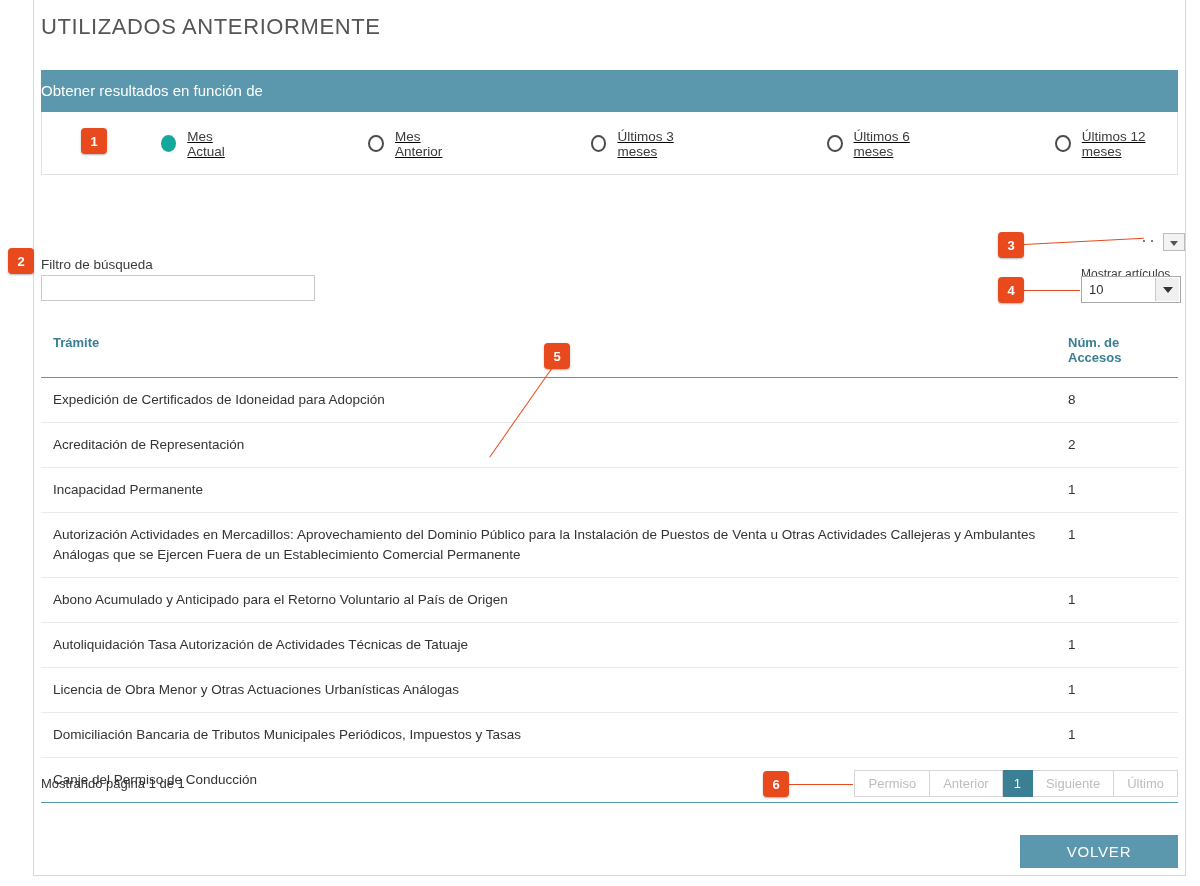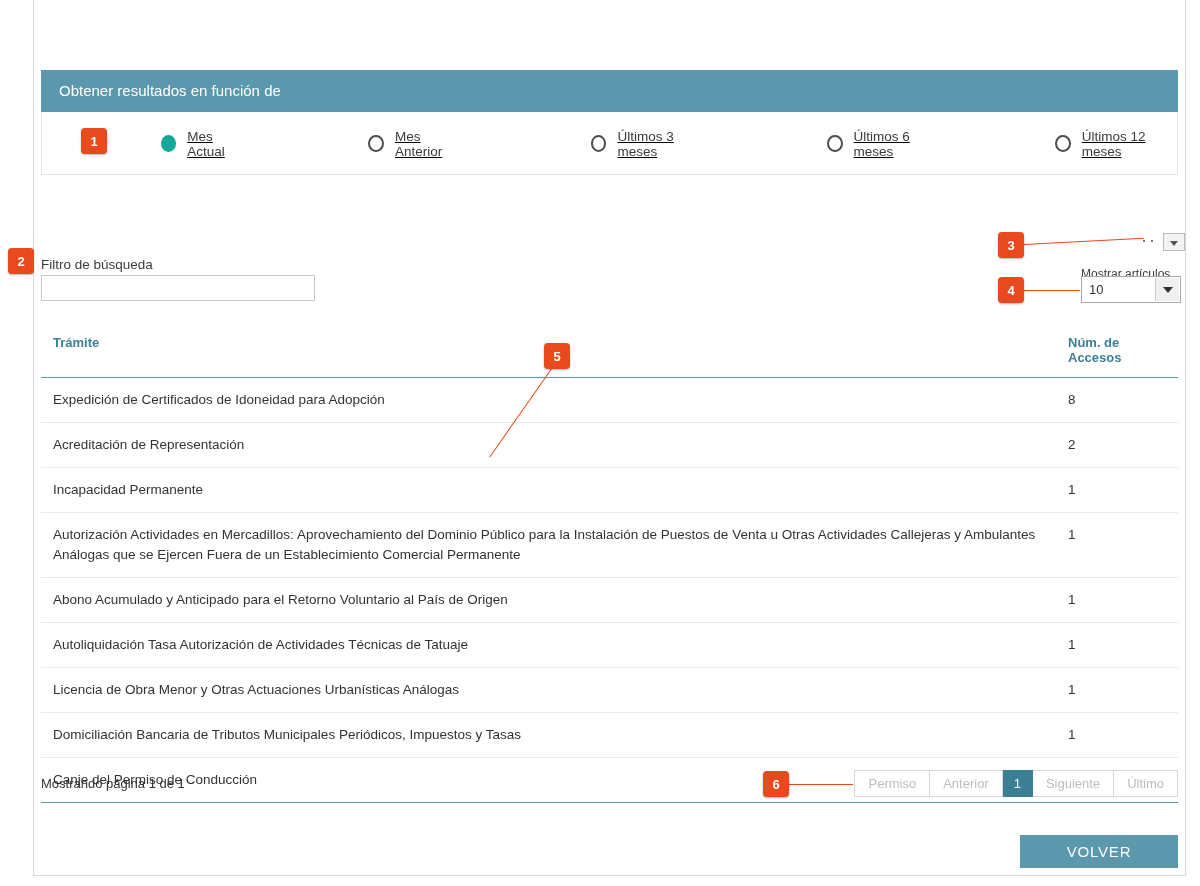--- a/index.html
+++ b/index.html
@@ -50,21 +50,20 @@
   .filter-header {
     position: absolute;
     left: 41px;
     top: 70px;
     width: 1137px;
     height: 42px;
     background: #5b97ad;
     color: #ffffff;
     font-size: 15px;
     line-height: 42px;
-    padding-left: 18px;
     box-sizing: border-box;
   }
   .radio-row {
     position: absolute;
     left: 41px;
     top: 112px;
     width: 1137px;
     height: 63px;
     display: flex;
     align-items: center;
@@ -288,20 +287,21 @@
     z-index: 35;
     transform-origin: 0 0;
   }
 </style>
 </head>
 <body>
 
 <div id="page">
   <div class="panel"></div>
 
+  <div class="page-title">UTILIZADOS ANTERIORMENTE</div>
 
   <div class="filter-card"></div>
   <div class="filter-header">Obtener resultados en función de</div>
 
   <div class="radio-row">
     <div class="radio-item" style="margin-left:120px;">
       <span class="radio-dot selected"></span>
       <span>Mes Actual</span>
     </div>
     <div class="radio-item" style="margin-left:122px;">

